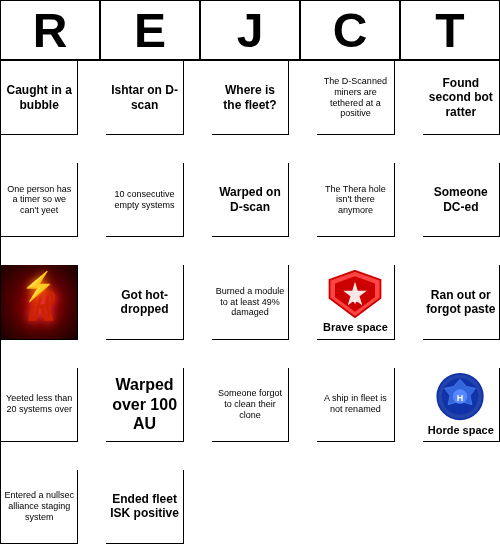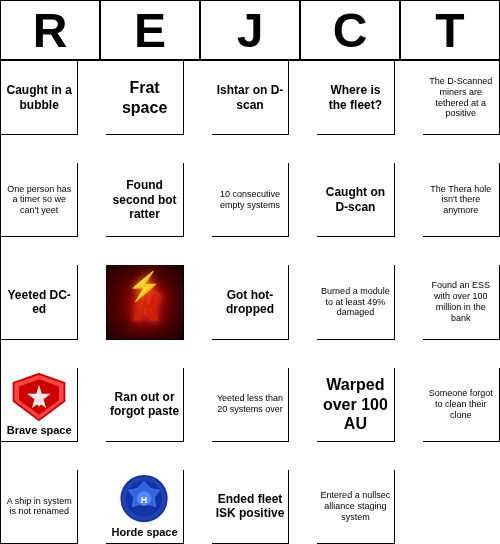--- a/index.html
+++ b/index.html
@@ -162,68 +162,62 @@
     <div class="header-cell">J</div>
     <div class="header-cell">C</div>
     <div class="header-cell">T</div>
   </div>
 
   <div class="grid">
 
     <div class="cell medium-text">
       <span>Caught in a bubble</span>
     </div>
-    <div class="cell large-text">
-      <span>Frat space</span>
-    </div>
     <div class="cell medium-text">
       <span>Ishtar on D-scan</span>
     </div>
     <div class="cell medium-text">
       <span>Where is the fleet?</span>
     </div>
     <div class="cell small-text">
       <span>The D-Scanned miners are tethered at a positive</span>
     </div>
 
+    <div class="cell medium-text">
+      <span>Found second bot ratter</span>
+    </div>
     <div class="cell small-text">
       <span>One person has a timer so we can't yeet</span>
     </div>
-    <div class="cell medium-text">
-      <span>Found second bot ratter</span>
-    </div>
     <div class="cell small-text">
       <span>10 consecutive empty systems</span>
     </div>
     <div class="cell medium-text">
-      <span>Caught on D-scan</span>
+      <span>Warped on D-scan</span>
     </div>
 
     <div class="cell small-text">
       <span>The Thera hole isn't there anymore</span>
     </div>
     <div class="cell medium-text">
-      <span>Yeeted DC-ed</span>
+      <span>Someone DC-ed</span>
     </div>
     <div class="cell image-cell">
       <div class="center-image">
         <span class="lightning">⚡</span>
         <span class="center-logo" style="margin-top:10px; font-family: serif; color: #cc2200; font-size:40px;">ℝ</span>
       </div>
     </div>
     <div class="cell medium-text">
       <span>Got hot-dropped</span>
     </div>
     <div class="cell small-text">
       <span>Burned a module to at least 49% damaged</span>
     </div>
 
-    <div class="cell small-text">
-      <span>Found an ESS with over 100 million in the bank</span>
-    </div>
     <div class="cell brave-cell">
       <div class="brave-logo">
         <svg class="brave-svg" viewBox="0 0 60 55">
 
           <polygon points="30,2 58,12 58,32 30,53 2,32 2,12" fill="#ff4444" stroke="#cc0000" stroke-width="2"></polygon>
           <polygon points="30,8 52,16 52,31 30,47 8,31 8,16" fill="#cc0000"></polygon>
 
           <polygon points="30,14 33,24 43,24 35,30 38,40 30,34 22,40 25,30 17,24 27,24" fill="#ffffff" opacity="0.9"></polygon>
 
           <text x="30" y="38" text-anchor="middle" fill="white" font-size="8" font-weight="bold">✦</text>
@@ -238,37 +232,37 @@
       <span>Yeeted less than 20 systems over</span>
     </div>
     <div class="cell large-text">
       <span>Warped over 100 AU</span>
     </div>
 
     <div class="cell small-text">
       <span>Someone forgot to clean their clone</span>
     </div>
     <div class="cell small-text">
-      <span>A ship in system is not renamed</span>
+      <span>A ship in fleet is not renamed</span>
     </div>
     <div class="cell horde-cell">
       <div class="horde-logo">
         <svg class="horde-svg" viewBox="0 0 55 55">
 
           <circle cx="27" cy="27" r="25" fill="#2244aa" stroke="#1133aa" stroke-width="2"></circle>
           <circle cx="27" cy="27" r="20" fill="#1133aa"></circle>
 
           <polygon points="27,8 34,16 44,18 38,26 40,36 27,32 14,36 16,26 10,18 20,16" fill="#3366dd" stroke="#4477ee" stroke-width="1"></polygon>
           <circle cx="27" cy="27" r="8" fill="#5588ff"></circle>
           <text x="27" y="32" text-anchor="middle" fill="white" font-size="10" font-weight="bold">H</text>
         </svg>
         <div style="font-size:11px; font-weight:bold; color:#000; margin-top:2px;text-align:center;">Horde space</div>
       </div>
     </div>
+    <div class="cell small-text">
+      <span>Entered a nullsec alliance staging system</span>
+    </div>
     <div class="cell medium-text">
       <span>Ended fleet ISK positive</span>
-    </div>
-    <div class="cell small-text">
-      <span>Entered a nullsec alliance staging system</span>
     </div>
 
   </div>
 </div>
 
 </body></html>

